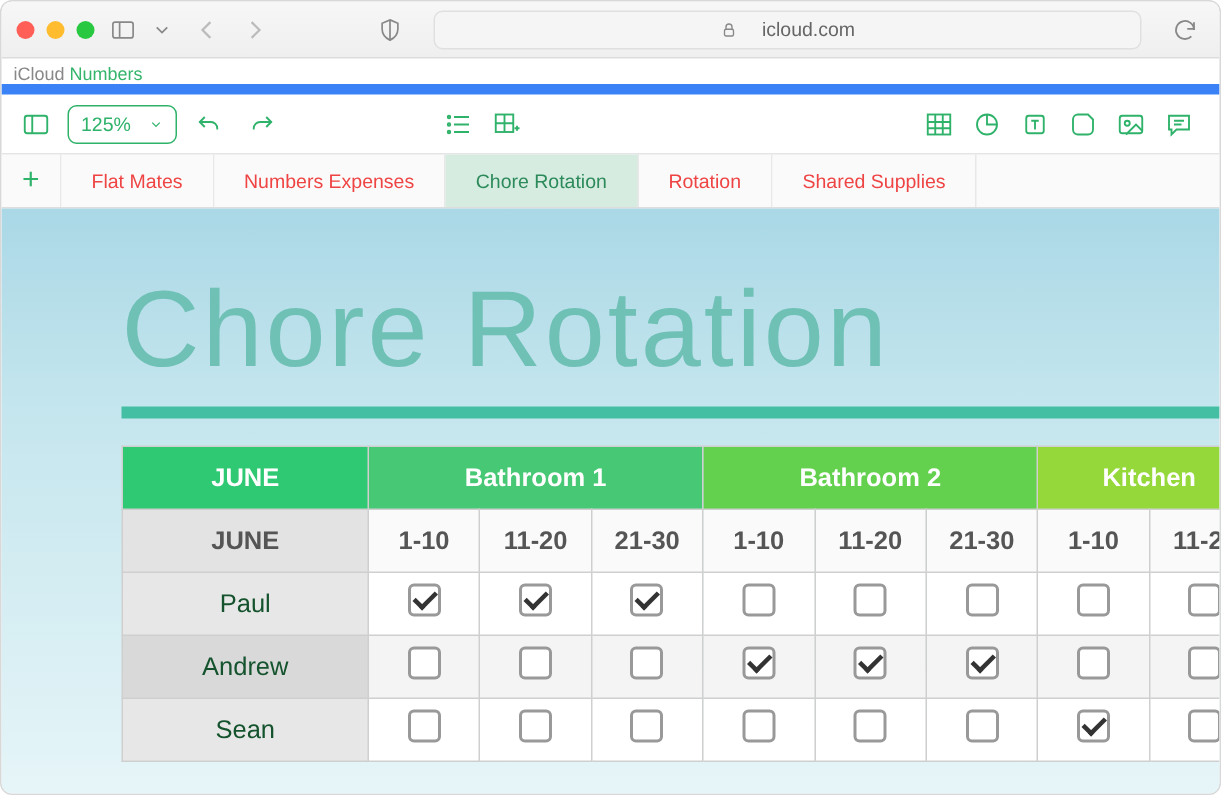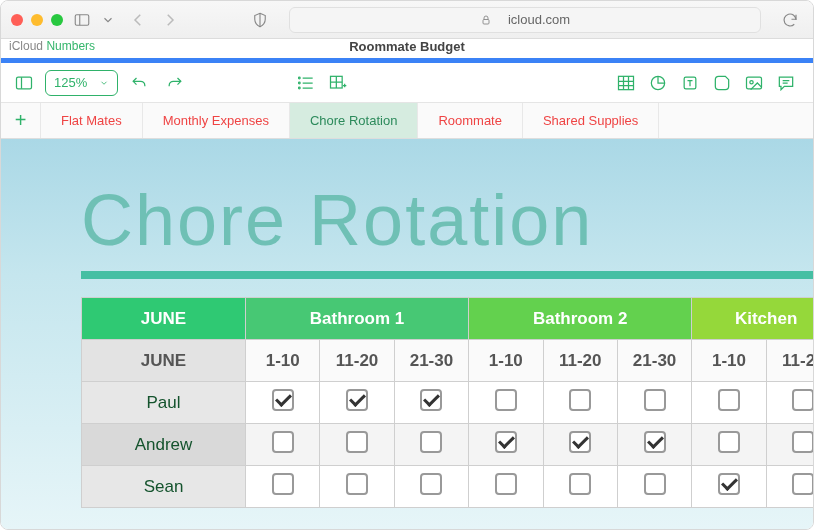--- a/index.html
+++ b/index.html
@@ -14,21 +14,21 @@
   .dot.yellow { background: #febc2e; }
   .dot.green { background: #28c840; }
   .sb-btn { width: 22px; height: 22px; display:flex; align-items:center; justify-content:center; color:#888; }
   .sb-btn svg { width: 18px; height: 18px; }
   .nav-arrows { display:flex; gap: 10px; margin-left: 4px; }
   .shield { margin-left: 60px; color:#7a7a7a; }
   .addr { flex:1; height: 26px; background:#f5f5f5; border:1px solid #e0e0e0; border-radius:6px; margin: 0 10px; display:flex; align-items:center; justify-content:center; gap:16px; color:#666; font-size:13px; }
   .reload { margin-right: 2px; color:#888; }
 
   
-  .app-header { height: 24px; position:relative; display:flex; align-items:flex-start; padding:0 8px; border-bottom:5px solid #3b82f6; }
+  .app-header { height: 24px; position:relative; display:flex; align-items:flex-end; padding:0 8px; border-bottom:7px solid #3b82f6; }
   .brand { font-size:12px; color:#888; }
   .brand .prod { color:#34b56b; }
   .doc-title { position:absolute; left:50%; transform:translateX(-50%); font-size:13px; font-weight:600; color:#444; }
 
   
   .toolbar { height: 40px; display:flex; align-items:center; padding:0 8px; gap:6px; border-bottom:1px solid #e5e5e5; position: relative; }
   .tbtn { width:30px; height:28px; border-radius:6px; display:flex; align-items:center; justify-content:center; color:#2fb26a; }
   .tbtn svg { width:20px; height:20px; stroke:#2fb26a; fill:none; stroke-width:1.5; }
   .zoom { border:1px solid #2fb26a; border-radius:6px; height:26px; padding:0 8px; display:flex; align-items:center; gap:12px; color:#2fb26a; font-size:13px; }
   .tsep { flex:1; }
@@ -115,21 +115,20 @@
           <path d="M20 5v6h-6" fill="none" stroke="#888" stroke-width="1.6"></path>
         </svg>
   </div>
 </div>
 
 <div class="app-header">
   <span class="brand">
     <span>iCloud</span>
     <span class="prod">Numbers</span>
   </span>
-  <span class="doc-title">Roommate Budget</span>
 </div>
 
 <div class="toolbar">
   <div class="tbtn">
     <svg viewBox="0 0 24 24">
           <rect x="3" y="5" width="18" height="14" rx="2"></rect>
           <line x1="9" y1="5" x2="9" y2="19"></line>
         </svg>
   </div>
   <div class="zoom">
@@ -216,23 +215,23 @@
             <line x1="8" y1="12" x2="14" y2="12"></line>
           </svg>
         </div>
   </div>
 </div>
 
 <div class="sheet-tabs">
   <div class="addtab">+</div>
 
 <div class="tab">Flat Mates</div>
-      <div class="tab">Monthly Expenses</div>
+      <div class="tab">Numbers Expenses</div>
       <div class="tab active">Chore Rotation</div>
-      <div class="tab">Roommate</div>
+      <div class="tab">Rotation</div>
       <div class="tab">Shared Supplies</div>
     </div>
 
 <div class="canvas">
   <div class="sheet-title">Chore Rotation</div>
   <div class="rule"></div>
   <table class="chore">
     <thead>
       <tr>
         <th class="hdr-month" rowspan="1">JUNE</th>

